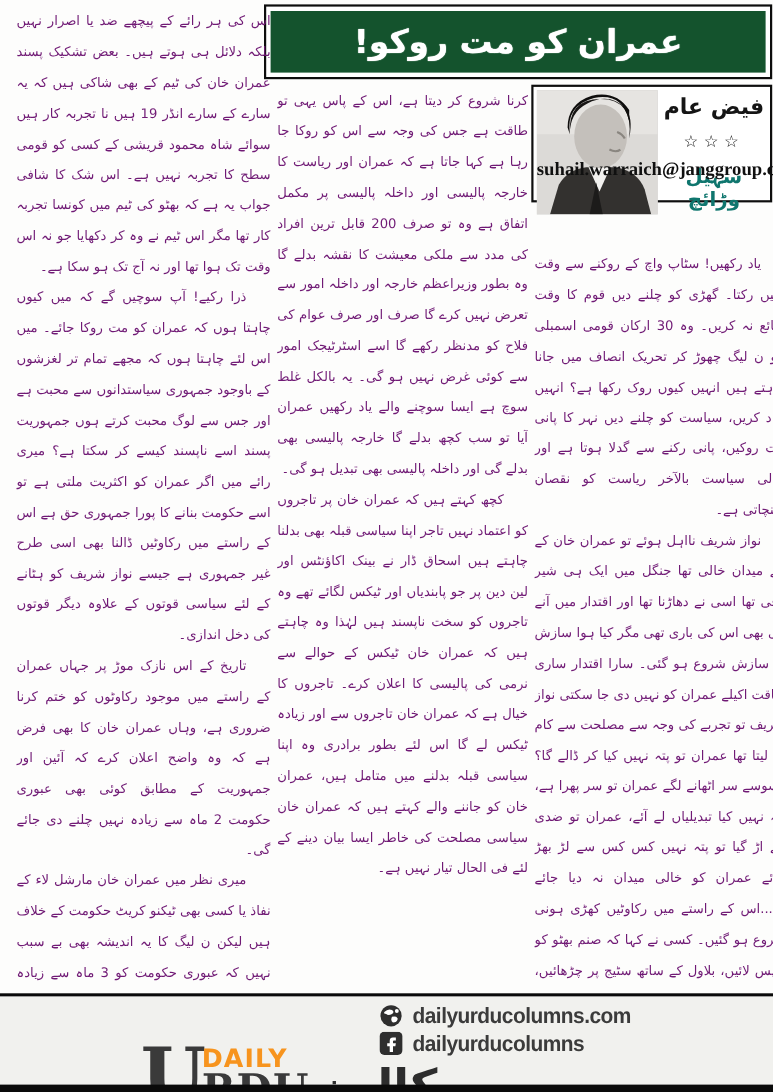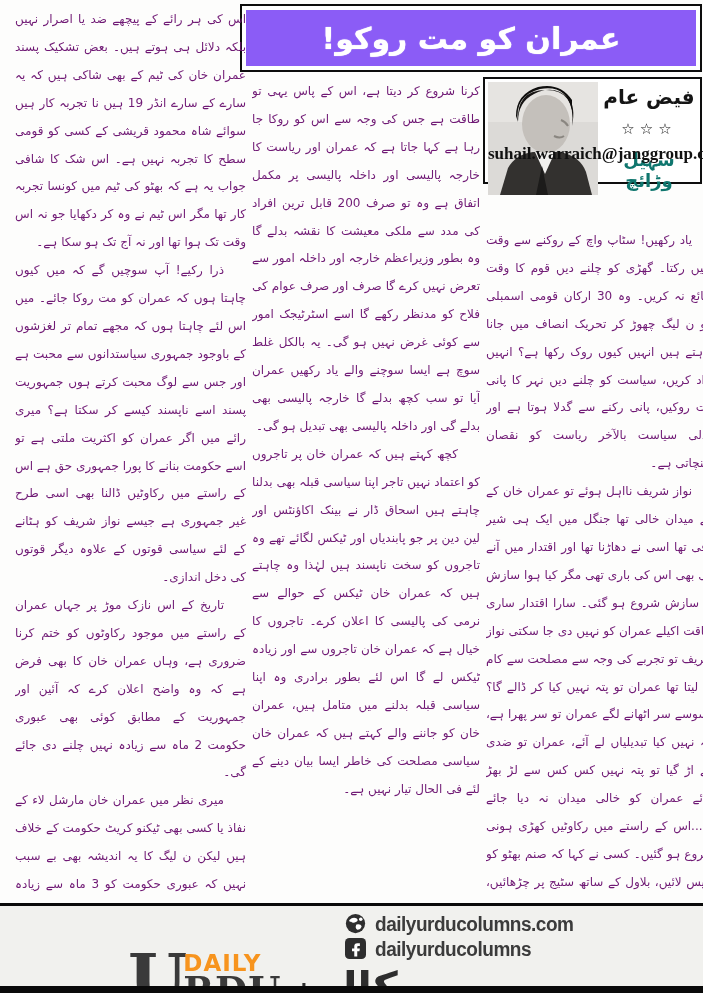--- a/index.html
+++ b/index.html
@@ -6,21 +6,21 @@
   body{
     width:703px;height:993px;position:relative;overflow:hidden;
     background:#fdfdfc;font-family:"DejaVu Sans",sans-serif;
   }
   
   .banner{
     position:absolute;left:240px;top:4px;width:462px;height:68px;
     border:2px solid #0d0d0d;background:#ffffff;box-sizing:border-box;padding:4px;
   }
   .banner-inner{
-    width:100%;height:100%;background:#8b5cf6;
+    width:100%;height:100%;background:#14532d;
     display:flex;align-items:center;justify-content:center;
   }
   .banner-title{
     color:#ffffff;font-size:30px;font-weight:bold;direction:rtl;
     letter-spacing:1px;text-shadow:0 0 1px #fff;
   }
   
   .author-box{
     position:absolute;left:483px;top:77px;width:219px;height:107px;
     border:2px solid #0e0e0e;background:#fff;box-sizing:border-box;

